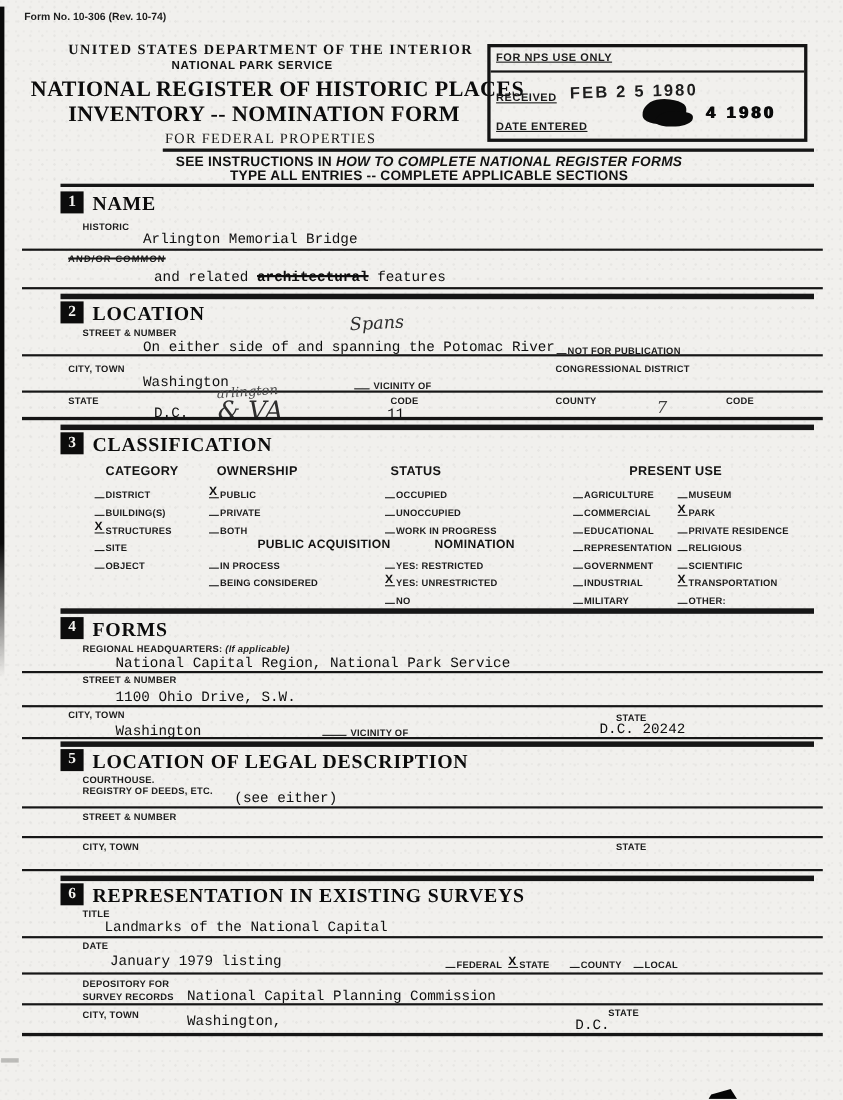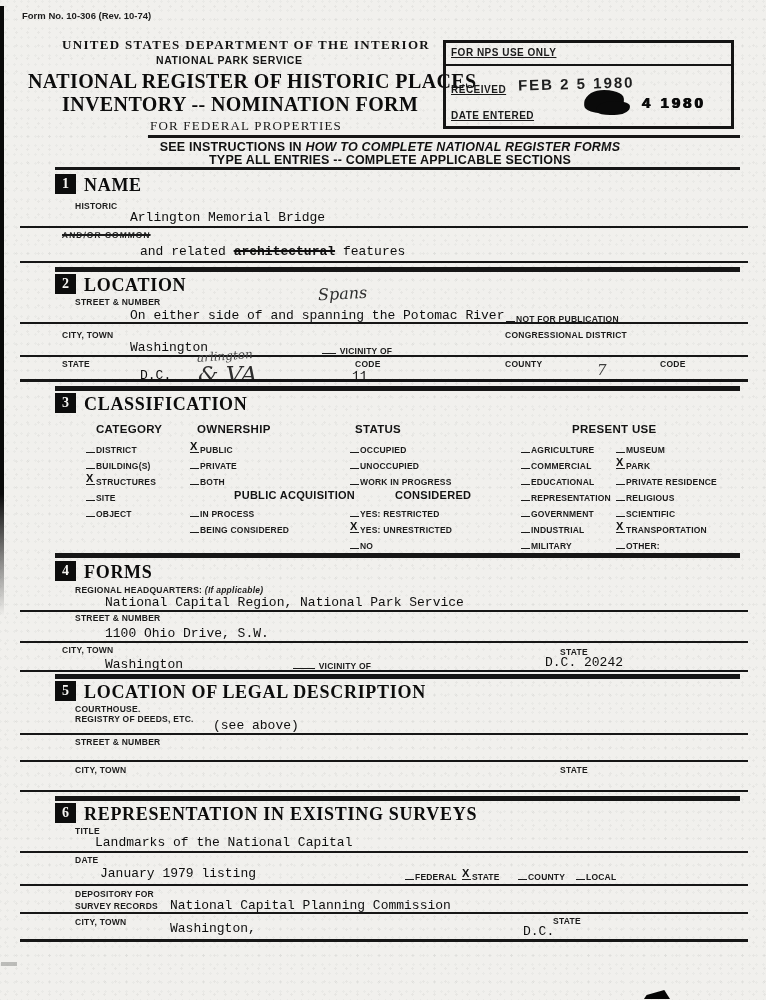--- a/index.html
+++ b/index.html
@@ -137,21 +137,21 @@
 <div class="ck" style="left:190px;top:444px"><span class="x">X</span><span class="dash"></span><span>PUBLIC</span></div>
 <div class="ck" style="left:190px;top:460px"><span class="x"></span><span class="dash"></span><span>PRIVATE</span></div>
 <div class="ck" style="left:190px;top:476px"><span class="x"></span><span class="dash"></span><span>BOTH</span></div>
 <div class="subhead" style="left:196px;top:490px">PUBLIC ACQUISITION</div>
 <div class="ck" style="left:190px;top:508px"><span class="x"></span><span class="dash"></span><span>IN PROCESS</span></div>
 <div class="ck" style="left:190px;top:524px"><span class="x"></span><span class="dash"></span><span>BEING CONSIDERED</span></div>
 
 <div class="ck" style="left:350px;top:444px"><span class="x"></span><span class="dash"></span><span>OCCUPIED</span></div>
 <div class="ck" style="left:350px;top:460px"><span class="x"></span><span class="dash"></span><span>UNOCCUPIED</span></div>
 <div class="ck" style="left:350px;top:476px"><span class="x"></span><span class="dash"></span><span>WORK IN PROGRESS</span></div>
-<div class="subhead" style="left:357px;top:490px">CONSIDERED</div>
+<div class="subhead" style="left:357px;top:490px">NOMINATION</div>
 <div class="ck" style="left:350px;top:508px"><span class="x"></span><span class="dash"></span><span>YES: RESTRICTED</span></div>
 <div class="ck" style="left:350px;top:524px"><span class="x">X</span><span class="dash"></span><span>YES: UNRESTRICTED</span></div>
 <div class="ck" style="left:350px;top:540px"><span class="x"></span><span class="dash"></span><span>NO</span></div>
 
 <div class="ck" style="left:521px;top:444px"><span class="x"></span><span class="dash"></span><span>AGRICULTURE</span></div>
 <div class="ck" style="left:521px;top:460px"><span class="x"></span><span class="dash"></span><span>COMMERCIAL</span></div>
 <div class="ck" style="left:521px;top:476px"><span class="x"></span><span class="dash"></span><span>EDUCATIONAL</span></div>
 <div class="ck" style="left:521px;top:492px"><span class="x"></span><span class="dash"></span><span>REPRESENTATION</span></div>
 <div class="ck" style="left:521px;top:508px"><span class="x"></span><span class="dash"></span><span>GOVERNMENT</span></div>
 <div class="ck" style="left:521px;top:524px"><span class="x"></span><span class="dash"></span><span>INDUSTRIAL</span></div>
@@ -183,21 +183,21 @@
 <div class="lbl" style="left:293px;top:660px"><span class="dash w22"></span> <span>VICINITY OF</span></div>
 <div class="mono" style="left:545px;top:655px">D.C. 20242</div>
 <div class="hline" style="left:20px;top:670px;width:728px;height:2px"></div>
 
 <div class="hline" style="left:55px;top:674px;width:685px;height:5px"></div>
 <div class="secnum" style="left:55px;top:681px">5</div>
 <div class="sechead" style="left:84px;top:683px">LOCATION OF LEGAL DESCRIPTION</div>
 
 <div class="lbl" style="left:75px;top:705px">COURTHOUSE.</div>
 <div class="lbl" style="left:75px;top:715px">REGISTRY OF DEEDS, ETC.</div>
-<div class="mono" style="left:213px;top:718px">(see above)</div>
+<div class="mono" style="left:213px;top:718px">(see either)</div>
 <div class="hline" style="left:20px;top:733px;width:728px;height:2px"></div>
 
 <div class="lbl" style="left:75px;top:738px">STREET &amp; NUMBER</div>
 <div class="hline" style="left:20px;top:760px;width:728px;height:2px"></div>
 
 <div class="lbl" style="left:75px;top:766px">CITY, TOWN</div>
 <div class="lbl" style="left:560px;top:766px">STATE</div>
 
 <div class="hline" style="left:20px;top:790px;width:728px;height:2px"></div>
 <div class="hline" style="left:55px;top:796px;width:685px;height:5px"></div>

